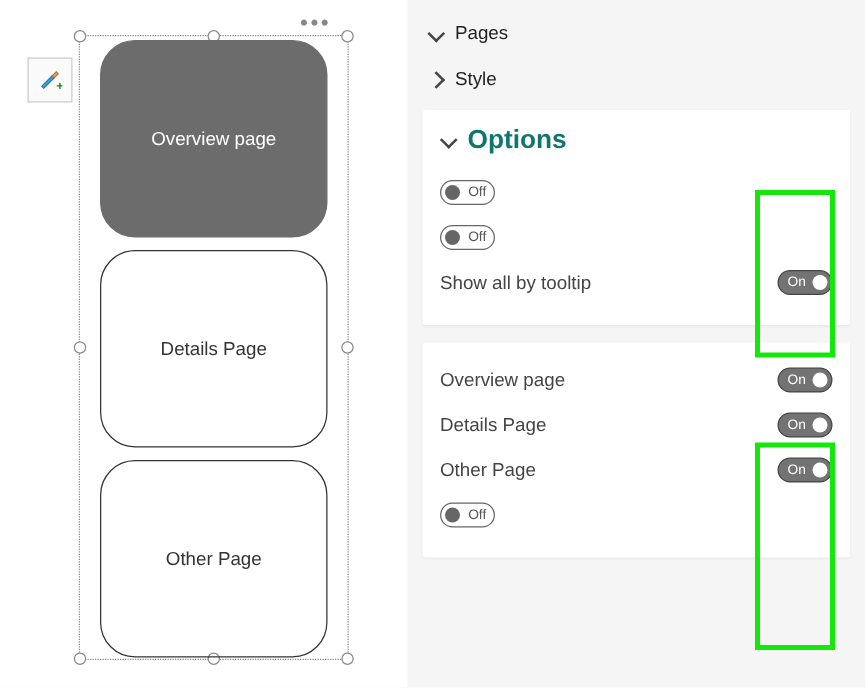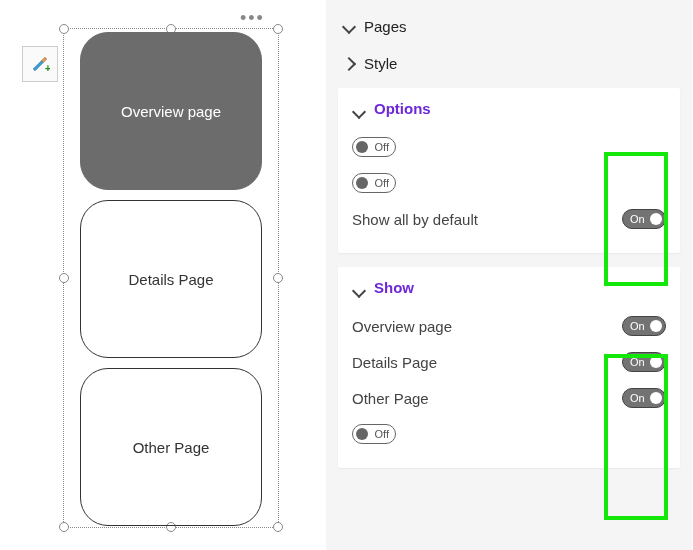--- a/index.html
+++ b/index.html
@@ -121,25 +121,25 @@
   }
   .subpanel {
     background: #fff;
     border-radius: 2px;
     margin: 6px 0 14px 0;
     padding: 12px 14px 16px 14px;
     box-shadow: 0 1px 2px rgba(0,0,0,0.05);
   }
   .sub-header {
     display: flex;
-    align-items: flex-end;
+    align-items: center;
     gap: 8px;
     font-weight: 600;
-    font-size: 15px;
-    color: #6d28d9;
+    font-size: 21px;
+    color: #0f766e;
     margin-bottom: 12px;
     cursor: pointer;
   }
   .row {
     display: flex;
     align-items: center;
     justify-content: space-between;
     padding: 8px 0;
     font-size: 15px;
     color: #444;
@@ -249,32 +249,28 @@
       <div class="toggle off">
           <span>Off</span>
         </div>
     </div>
     <div class="row">
       <div class="toggle off">
           <span>Off</span>
         </div>
     </div>
     <div class="row">
-      <span>Show all by default</span>
+      <span>Show all by tooltip</span>
       <div class="toggle on">
           <span>On</span>
         </div>
     </div>
   </div>
 
   <div class="subpanel">
-    <div class="sub-header">
-      <span class="chev"></span>
-      <span>Show</span>
-    </div>
     <div class="row">
       <span>Overview page</span>
       <div class="toggle on">
           <span>On</span>
         </div>
     </div>
     <div class="row">
       <span>Details Page</span>
       <div class="toggle on">
           <span>On</span>

